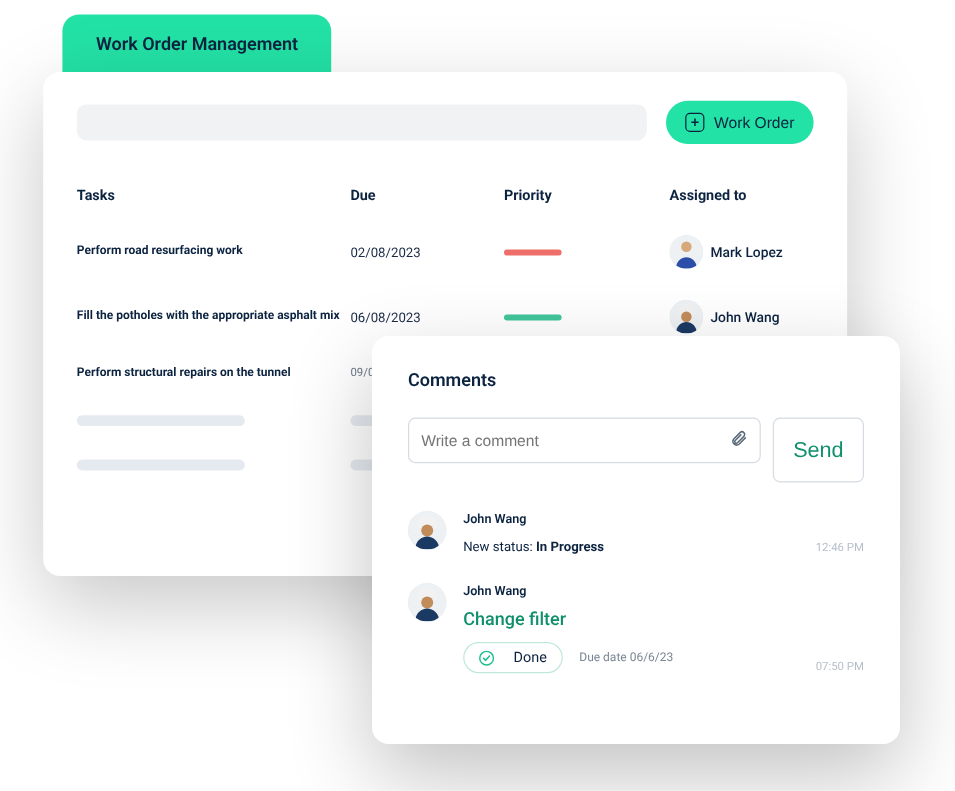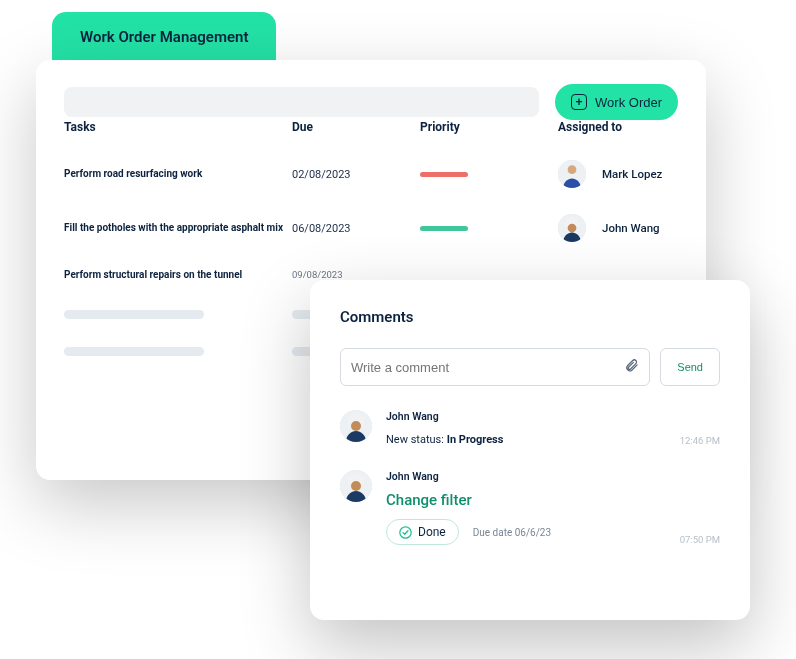--- a/index.html
+++ b/index.html
@@ -65,40 +65,41 @@
   display: inline-flex;
   align-items: center; justify-content: center;
   font-size: 12px; line-height: 1;
   font-weight: 700;
 }
 
 .table-header {
   display: grid;
   grid-template-columns: 220px 120px 130px 1fr;
   gap: 8px;
+  margin-top: 36px;
   color: #0c2340;
   font-size: 12px;
   font-weight: 700;
 }
 
 .task-row {
   display: grid;
   grid-template-columns: 220px 120px 130px 1fr;
   gap: 8px;
   align-items: center;
   margin-top: 26px;
 }
 .task-name { font-size: 10px; font-weight: 700; color: #0c2340; line-height: 1.35; }
 .task-date { font-size: 11px; color: #1b2b47; }
 .priority-bar {
   width: 48px; height: 5px; border-radius: 4px;
 }
 .priority-high { background: #ee6f6a; }
 .priority-low { background: #41c59a; }
-.assignee { display: flex; align-items: center; gap: 16px; }
+.assignee { display: flex; align-items: center; gap: 6px; }
 .avatar {
   width: 28px; height: 28px; border-radius: 50%;
   background: #dfe4ea;
   display: inline-flex; align-items: center; justify-content: center;
   overflow: hidden;
 }
 .assignee-name { font-size: 11.5px; color: #0c2340; font-weight: 500; }
 
 .placeholder-row { display: grid; grid-template-columns: 220px 120px 130px 1fr; gap: 8px; margin-top: 28px; align-items: center; }
 .ph { height: 9px; background: #e5eaf0; border-radius: 5px; }
@@ -135,43 +136,43 @@
   flex: 1;
   border: none; outline: none;
   font-size: 13px; color: #5a6a7a;
   background: transparent;
 }
 .attach-icon { color: #5a6a7a; font-size: 15px; }
 .send-btn {
   border: 1px solid #d6dbe1;
   background: #fff;
   color: #0f8f6b;
-  font-size: 11px;
+  font-size: 18px;
   padding: 0 16px;
-  height: 38px;
+  height: 54px;
   border-radius: 6px;
   cursor: pointer;
 }
 
 .comment-item { display: flex; gap: 14px; margin-top: 24px; }
 .comment-avatar {
   width: 32px; height: 32px; border-radius: 50%;
   background: #dfe4ea; flex-shrink: 0;
   display:inline-flex;align-items:center;justify-content:center;overflow:hidden;
 }
 .comment-body { flex: 1; }
 .comment-author { font-size: 10.5px; color: #0c2340; font-weight: 600; }
 .comment-text { font-size: 11px; color: #0c2340; margin-top: 10px; }
 .comment-text b { font-weight: 700; }
 .comment-time { font-size: 9.5px; color: #b6bfc9; align-self: flex-end; margin-top: auto; }
 
 .comment-action-title { color: #0f8f6b; font-size: 15px; font-weight: 500; margin-top: 8px; }
 .comment-action-row { display: flex; align-items: center; gap: 14px; margin-top: 10px; }
 .done-pill {
-  display: inline-flex; align-items: center; gap: 6px;
+  display: inline-flex; align-items: center; gap: 16px;
   border: 1px solid #bfe8da;
   color: #0c2340;
   font-size: 12px;
   padding: 5px 12px;
   border-radius: 999px;
 }
 .check-icon {
   width: 13px; height: 13px;
   display:inline-flex;align-items:center;justify-content:center;
 }

